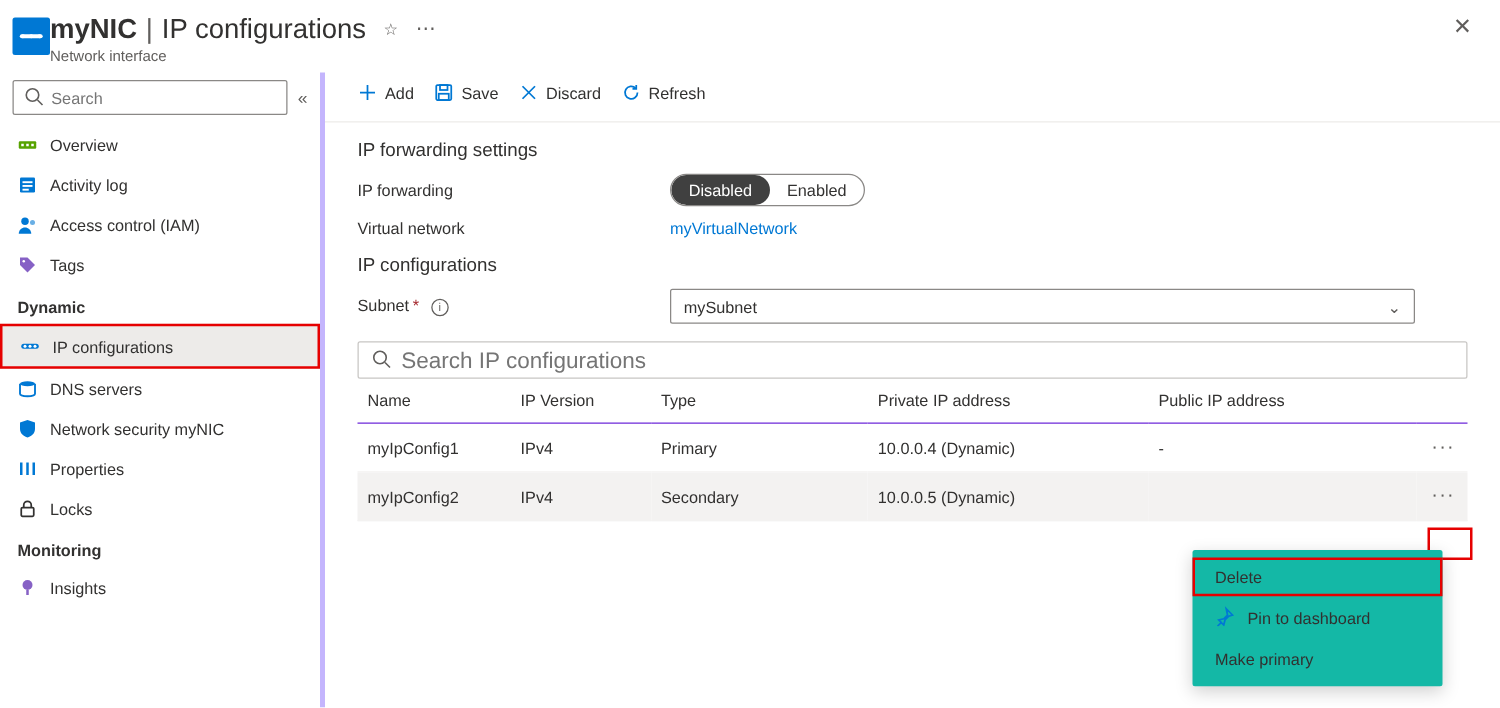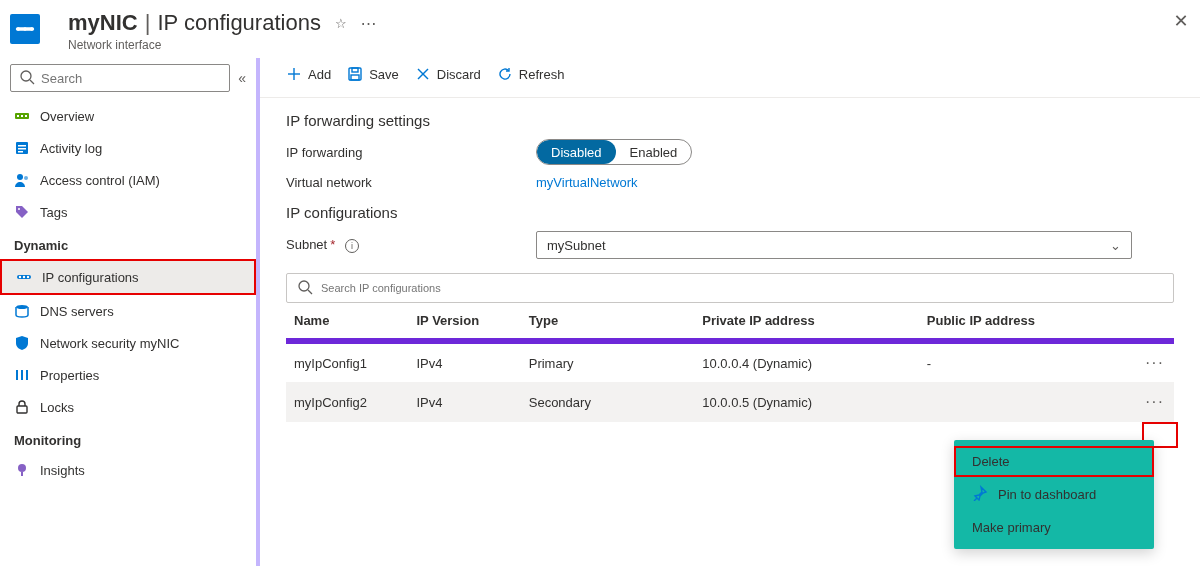--- a/index.html
+++ b/index.html
@@ -11,22 +11,22 @@
     height: 566px;
     background: #fff;
     overflow: hidden;
     position: relative;
   }
 
   
   .header {
     display: flex;
     align-items: flex-start;
-    padding: 10px 5px 6px 10px;
-    gap: 28px;
+    padding: 10px 16px 6px 10px;
+    gap: 0;
   }
   .resource-icon {
     width: 30px; height: 30px;
     background: #0078d4;
     border-radius: 2px;
     display: flex; align-items: center; justify-content: center;
     margin-top: 4px;
   }
   .resource-icon svg { width: 20px; height: 12px; fill: #fff; }
   .title-block { flex: 0 0 auto; }
@@ -110,21 +110,21 @@
   .field-label { width: 250px; color: #323130; font-size: 13px; }
 
   .toggle-pill {
     display: inline-flex; border: 1px solid #8a8886; border-radius: 16px;
     overflow: hidden; height: 26px; align-items: stretch;
   }
   .toggle-opt {
     padding: 3px 14px; font-size: 13px; display: flex; align-items: center;
     cursor: pointer;
   }
-  .toggle-opt.active { background: #0369a1; color: #fff; border-radius: 14px; }
+  .toggle-opt.active { background: #404040; color: #fff; border-radius: 14px; }
 
   .link { color: #0078d4; cursor: pointer; text-align: right; }
 
   .req-star { color: #a4262c; margin-left: 3px; }
   .info-icon {
     display: inline-flex; width: 14px; height: 14px; border: 1px solid #605e5c;
     border-radius: 50%; font-size: 9px; align-items: center; justify-content: center;
     color: #605e5c; margin-left: 6px;
   }
 
@@ -133,28 +133,28 @@
     height: 28px; display: flex; align-items: center; justify-content: space-between;
     padding: 0 10px; cursor: pointer; max-width: 596px;
   }
 
   .ipcfg-search {
     margin-top: 14px;
     border: 1px solid #c8c6c4; border-radius: 2px;
     height: 30px; display: flex; align-items: center; gap: 8px;
     padding: 0 10px;
   }
-  .ipcfg-search input { border: none; outline: none; flex: 1; font-size: 11px; }
+  .ipcfg-search input { border: none; outline: none; flex: 1; font-size: 18px; }
 
   table.ipcfg {
     width: 100%; border-collapse: collapse; margin-top: 0;
   }
   .ipcfg th {
-    text-align: left; font-weight: 700; font-size: 13px;
-    padding: 10px 8px; border-bottom: 6px solid #6d28d9; color: #323130;
+    text-align: left; font-weight: 400; font-size: 13px;
+    padding: 10px 8px; border-bottom: 1px solid #6d28d9; color: #323130;
   }
   .ipcfg td {
     padding: 10px 8px; border-bottom: 1px solid #f3f2f1;
     color: #323130;
   }
   .ipcfg tr.row.hovered { background: #f3f2f1; }
   .col-name { width: 120px; }
   .col-ver  { width: 110px; }
   .col-type { width: 170px; }
   .col-priv { width: 220px; }

